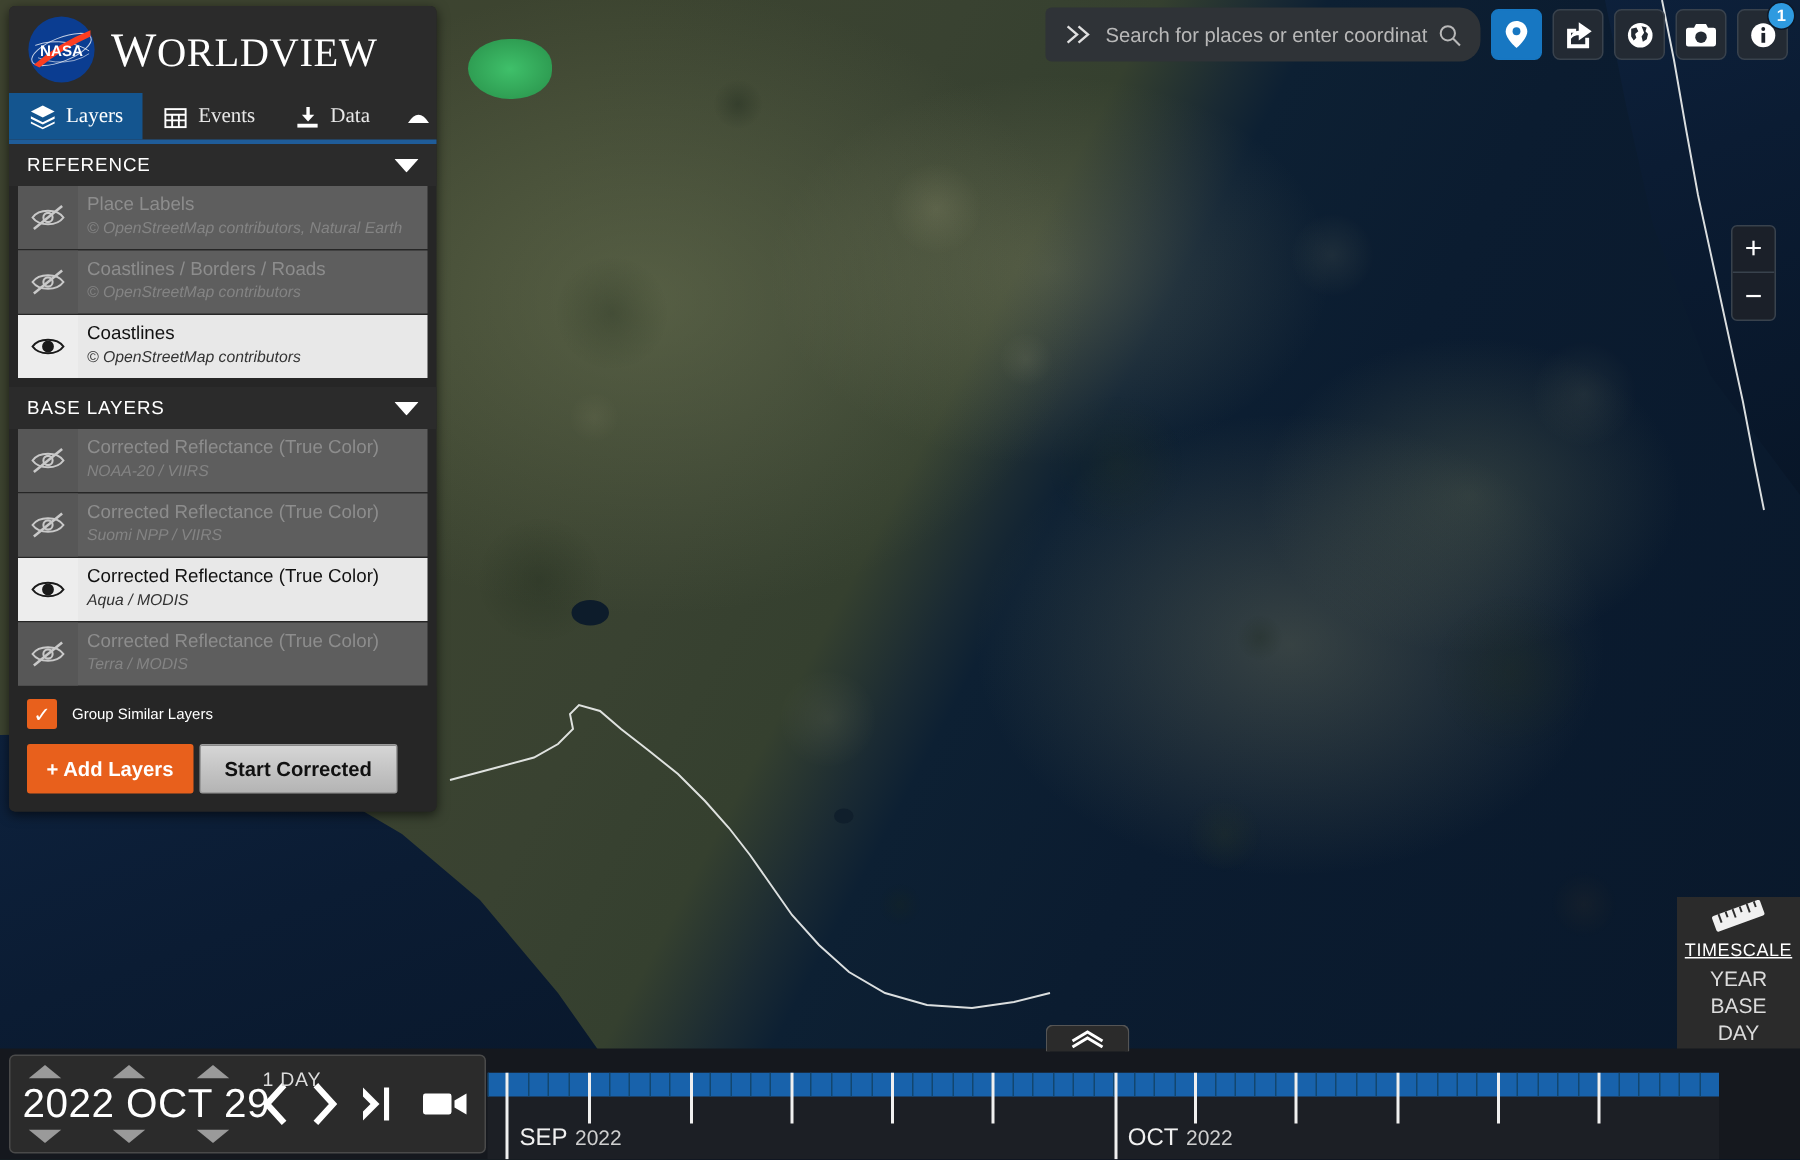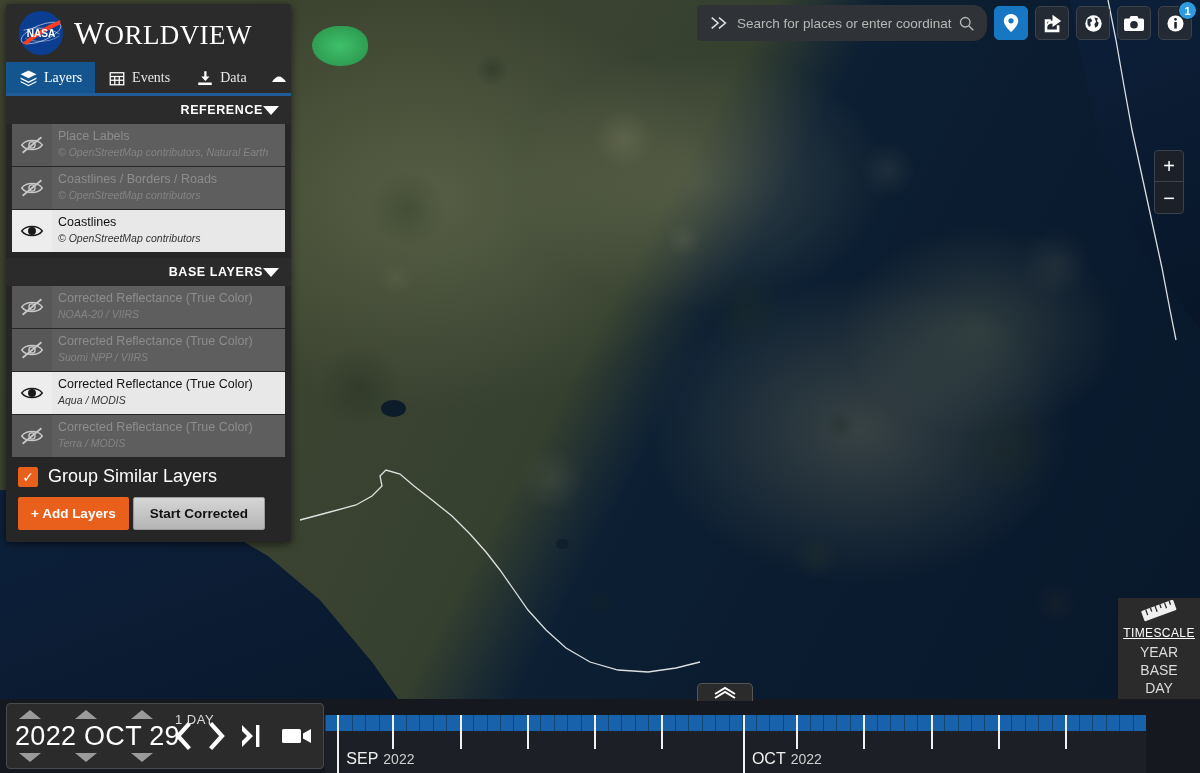--- a/index.html
+++ b/index.html
@@ -104,24 +104,24 @@
     display:flex; align-items:center; gap:6px; padding:0 13px;
     color:#e7e7e7; font-size:14px; cursor:pointer;
   }
   .tab.active { background:#14558f; color:#fff; }
   .tab svg { display:block; }
   #tab-collapse {
     margin-left:auto; display:flex; align-items:center;
     padding:0 12px; cursor:pointer;
   }
   .section-head {
-    display:flex; align-items:center; justify-content:flex-end;
+    display:flex; align-items:center; justify-content:space-between;
     height:28px; padding:0 12px;
     background:#2b2b2b; color:#fff;
-    font-size:12.5px; font-weight:bold; letter-spacing:.6px;
+    font-size:12.5px; font-weight:normal; letter-spacing:.6px;
   }
   .layer-list { padding: 0 6px; }
   .layer-row {
     display:flex; align-items:stretch; min-height:42px;
     margin-bottom:1px; cursor:pointer;
   }
   .layer-row .vis {
     width:40px; flex:0 0 40px;
     display:flex; align-items:center; justify-content:center;
   }
@@ -139,21 +139,21 @@
   .layer-row.off .vis { background:#575757; }
   .layer-row.off .lname { color:#8d8d8d; }
   .layer-row.off .lsub  { color:#848484; }
   #panel-footer { padding:8px 12px 12px 12px; background:#262626; border-radius:0 0 4px 4px; }
   #group-row { display:flex; align-items:center; gap:10px; margin-bottom:10px; }
   #group-check {
     width:20px; height:20px; background:#e8601c; border-radius:2px;
     display:flex; align-items:center; justify-content:center;
     color:#fff; font-size:14px; line-height:1; cursor:pointer;
   }
-  #group-label { color:#fff; font-size:18px; }
+  #group-label { color:#fff; font-size:10px; }
   #btn-row { display:flex; gap:4px; }
   #add-layers {
     background:#e8601c; color:#fff; border:none;
     font-size:13.5px; font-weight:bold; padding:8px 13px;
     border-radius:2px; cursor:pointer; font-family:inherit;
   }
   #start-comparison {
     background: linear-gradient(#d6d6d6,#b4b4b4);
     color:#111; border:1px solid #9a9a9a;
     font-size:13.5px; font-weight:bold; padding:8px 16px;

